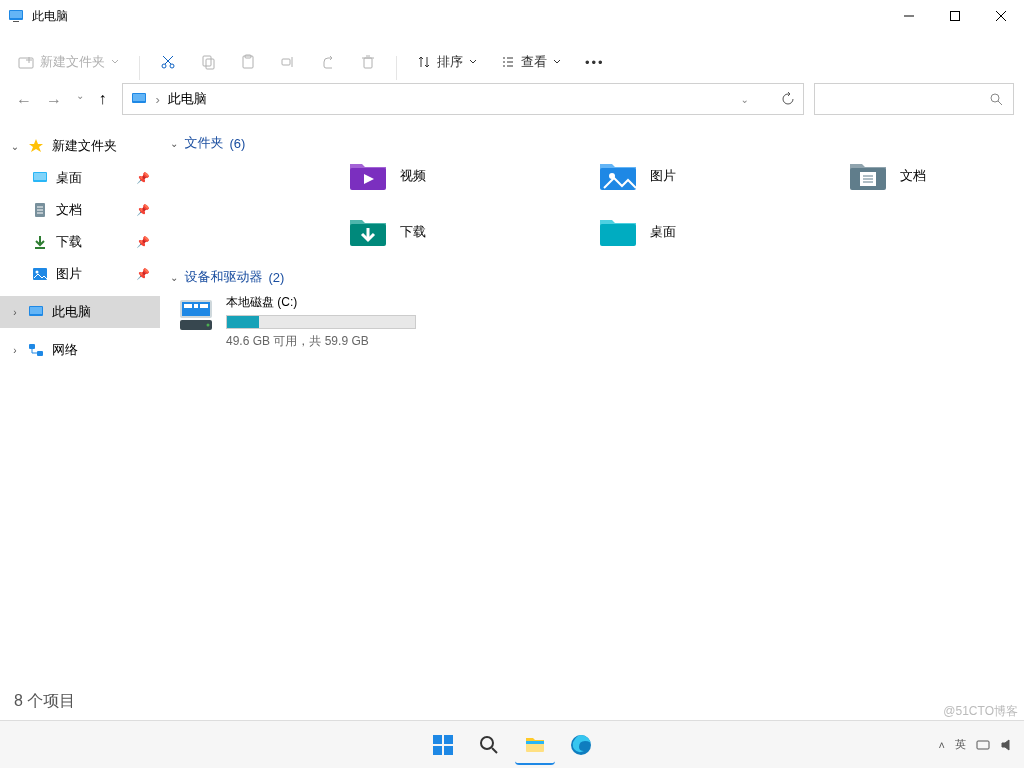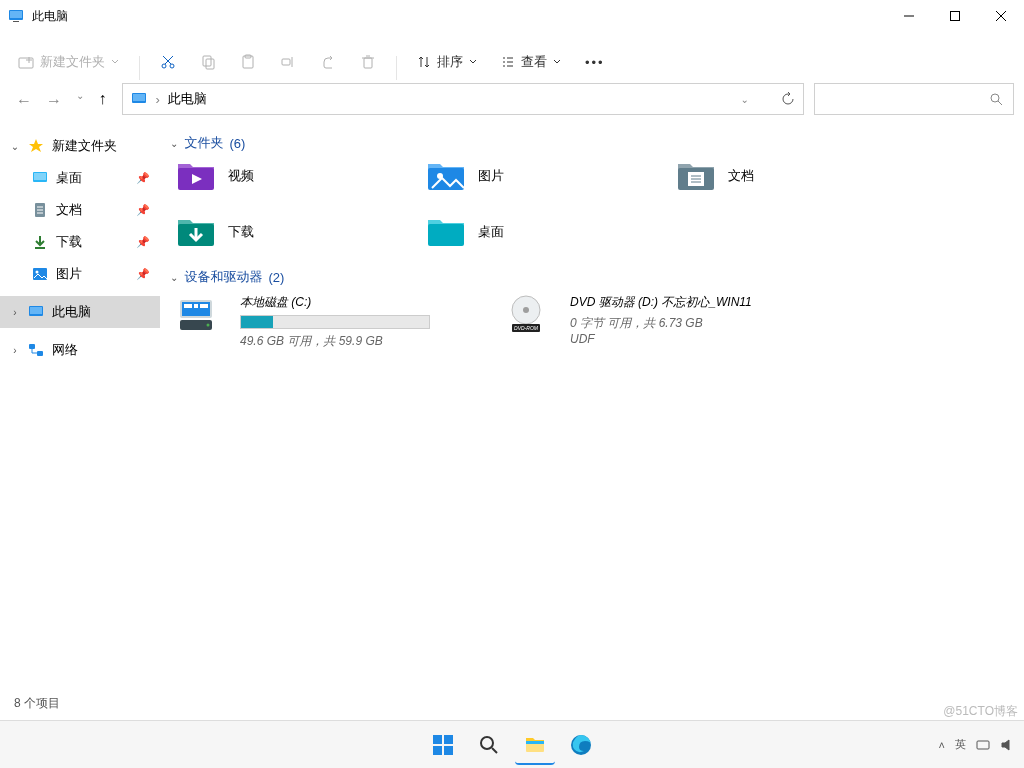--- a/index.html
+++ b/index.html
@@ -37,32 +37,32 @@
   .side-item { display: flex; align-items: center; height: 32px; padding-left: 10px; gap: 8px; position: relative; }
   .side-item.indent { padding-left: 32px; }
   .side-item.selected { background: #d9d9d9; }
   .pin { position: absolute; right: 10px; color: #888; font-size: 11px; }
   .side-caret { width: 10px; text-align: center; color: #555; font-size: 10px; }
 
   .content { flex: 1; padding: 6px 10px; font-size: 13px; }
   .section-head { color: #1a4ea0; font-size: 13px; display: flex; align-items: center; gap: 6px; margin: 4px 0 8px 0; }
   .section-head .caret { font-size: 10px; color: #555; }
   .folder-grid { display: grid; grid-template-columns: repeat(3, 250px); row-gap: 24px; margin: 8px 0 20px 6px; }
-  .folder-item { display: flex; align-items: center; gap: 12px; }
+  .folder-item { display: flex; align-items: center; gap: 12px; justify-content: flex-end; }
   .big-icon { width: 40px; height: 32px; position: relative; }
 
   .drive-row { display: flex; gap: 30px; margin: 6px 0 0 6px; }
-  .drive { display: flex; gap: 24px; width: 300px; font-style: italic; }
+  .drive { display: flex; gap: 10px; width: 300px; }
   .drive .info { font-size: 12px; }
   .drive .name { color: #000; margin-bottom: 4px; }
   .drive .bar { width: 190px; height: 14px; background: #e8e8e8; border: 1px solid #ccc; margin-bottom: 4px; }
   .drive .fill { height: 100%; background: #17a2b8; }
   .drive .sub { color: #666; }
 
-  .status { position: absolute; left: 14px; bottom: 56px; font-size: 12px; color: #555; }
+  .status { position: absolute; left: 14px; bottom: 56px; font-size: 16px; color: #555; }
 
   .taskbar { position: absolute; bottom: 0; left: 0; right: 0; height: 48px; background: #f6f6f6; border-top: 1px solid #ddd; display: flex; align-items: center; justify-content: center; gap: 6px; }
   .tb-icon { width: 40px; height: 40px; display: flex; align-items: center; justify-content: center; border-radius: 4px; }
   .tray { position: absolute; right: 10px; display: flex; align-items: center; gap: 10px; font-size: 11px; color: #555; }
 
   .watermark-oc { position: absolute; right: 110px; bottom: 10px; font-size: 40px; font-weight: 700; font-style: italic; color: #1d8cd6; letter-spacing: -2px; }
   .watermark-beta { position: absolute; right: 6px; bottom: 14px; background: #333; color: #ccc; font-size: 22px; padding: 4px 14px; }
   .watermark-blog { position: absolute; right: 6px; bottom: 48px; font-size: 12px; color: #bbb; }
 
   
@@ -350,33 +350,20 @@
             <circle cx="32" cy="31" r="1.5" fill="#4caf50"></circle>
           </svg>
         <div class="info">
           <div class="name">本地磁盘 (C:)</div>
           <div class="bar">
               <div class="fill" style="width:17%;"></div>
             </div>
           <div class="sub">49.6 GB 可用，共 59.9 GB</div>
         </div>
       </div>
-      <div class="drive">
-        <svg width="40" height="40" viewBox="0 0 40 40">
-            <circle cx="20" cy="16" r="14" fill="#eceff1" stroke="#bdbdbd"></circle>
-            <circle cx="20" cy="16" r="3" fill="#9e9e9e"></circle>
-            <rect x="6" y="30" width="28" height="8" rx="1" fill="#212121"></rect>
-            <text x="20" y="36" font-size="5" fill="#fff" text-anchor="middle">DVD-ROM</text>
-          </svg>
-        <div class="info">
-          <div class="name">DVD 驱动器 (D:) 不忘初心_WIN11</div>
-          <div class="sub">0 字节 可用，共 6.73 GB</div>
-          <div class="sub">UDF</div>
-        </div>
-      </div>
     </div>
   </div>
 </div>
 
 <div class="status">8 个项目</div>
 
 <div class="watermark-blog">@51CTO博客</div>
 <div class="watermark-oc">OC</div>
 <div class="watermark-beta">beta</div>
 

